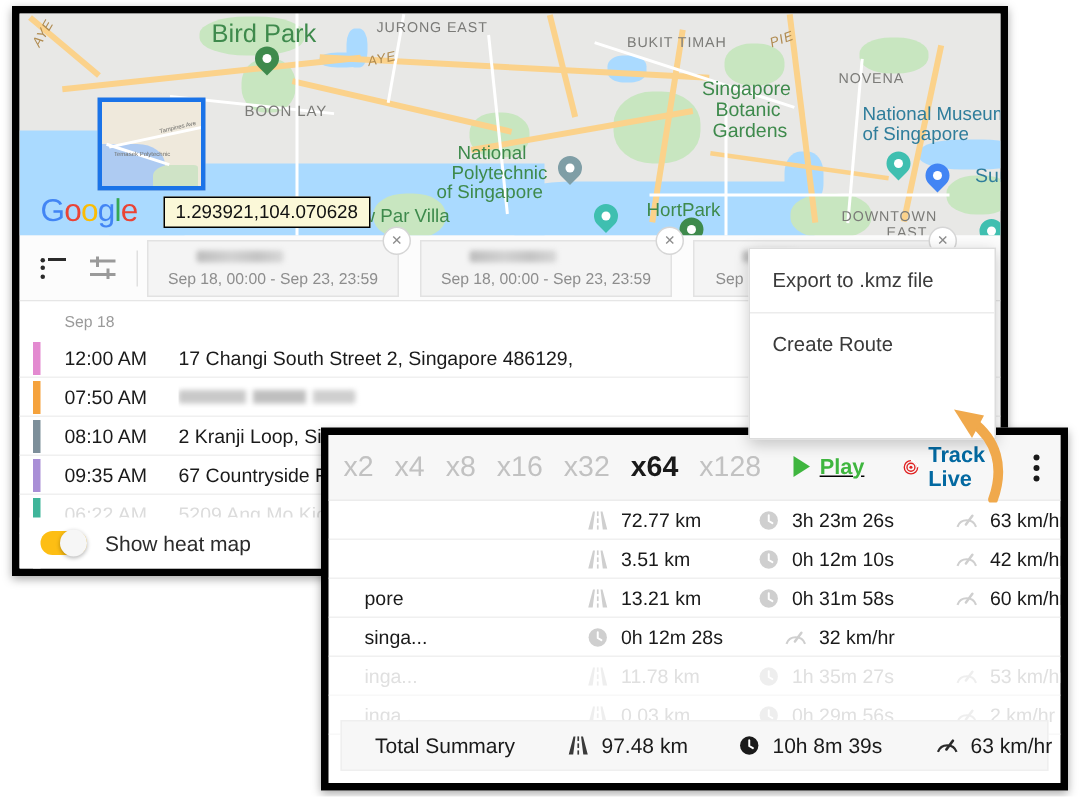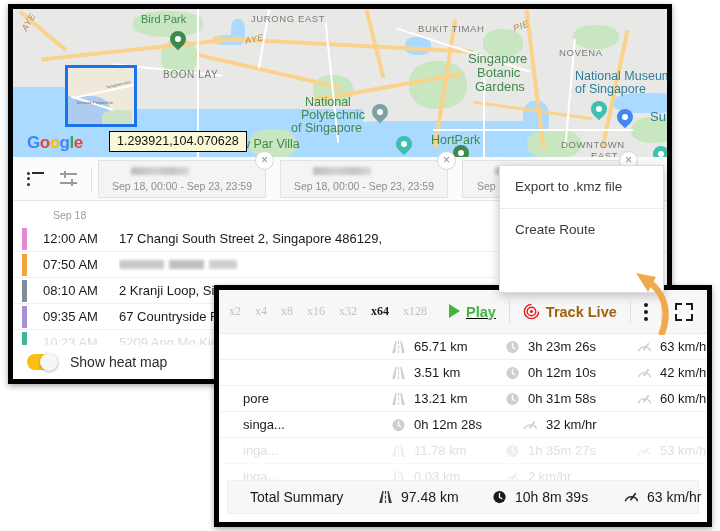--- a/index.html
+++ b/index.html
@@ -57,21 +57,21 @@
   .inset .ir { position: absolute; left: 4px; top: 22px; width: 68px; height: 1.5px;
                background: #fff; transform: rotate(-12deg); }
   .inset .ir2 { position: absolute; left: 2px; top: 34px; width: 44px; height: 1.5px;
                 background: #fff; transform: rotate(18deg); }
   .inset .ilbl { position: absolute; left: 8px; top: 32px; font-size: 4px; color: #70706d; }
   .inset .ilbl2 { position: absolute; left: 38px; top: 14px; font-size: 4px; color: #70706d;
                   transform: rotate(-13deg); }
 
   .gbrand {
     position: absolute; left: 14px; bottom: 4px;
-    font-family: "Liberation Sans", sans-serif; font-size: 17px; font-weight: 700;
+    font-family: "Liberation Sans", sans-serif; font-size: 21px; font-weight: 400;
     letter-spacing: -.5px;
   }
   .gbrand span:nth-child(1){color:#4285f4}.gbrand span:nth-child(2){color:#ea4335}
   .gbrand span:nth-child(3){color:#fbbc05}.gbrand span:nth-child(4){color:#4285f4}
   .gbrand span:nth-child(5){color:#34a853}.gbrand span:nth-child(6){color:#ea4335}
 
   .coordbox {
     position: absolute; left: 96px; bottom: 5px;
     background: #fbf8d8; border: 1.5px solid #000; color: #111;
     font-size: 12.5px; padding: 2px 7px 3px; white-space: nowrap;
@@ -111,21 +111,21 @@
     font-size: 10.5px; color: #8d8d8d;
   }
   .chip .x {
     position: absolute; right: -9px; top: -10px; width: 19px; height: 19px;
     border-radius: 50%; background: #fff; border: 1px solid #d6d6d6;
     color: #8d8d8d; font-size: 12px; line-height: 17px; text-align: center; cursor: pointer;
   }
 
   
   .triplist { position: absolute; left: 0; top: 192px; right: 0; bottom: 0; background: #fff; }
-  .daylabel { font-size: 10.5px; color: #9a9a9a; padding: 8px 0 5px 40px; }
+  .daylabel { font-size: 10.5px; color: #9a9a9a; padding: 8px 0 5px 30px; }
   .trow {
     position: relative; height: 26px; display: flex; align-items: center;
     border-bottom: 1px solid #f0f0f0; padding-left: 30px; font-size: 13px; color: #1a1a1a;
   }
   .trow .bar { position: absolute; left: 9px; top: 2px; width: 5px; height: 22px; }
   .trow .t1 { width: 76px; flex: 0 0 auto; }
   .trow .addr { flex: 1 1 auto; white-space: nowrap; overflow: hidden; }
   .trow .arrow { width: 40px; flex: 0 0 auto; color: #2b2b2b; font-size: 15px; text-align: center; }
   .trow .t2 { width: 76px; flex: 0 0 auto; }
   .trow .addrblur {
@@ -154,32 +154,32 @@
   .panelB {
     position: absolute; left: 214px; top: 285px; width: 498px; height: 242px;
     border: 5px solid #000; background: #fff; overflow: hidden;
     box-shadow: 0 2px 6px rgba(0,0,0,.35);
   }
   .pbbar {
     position: absolute; left: 0; top: 0; width: 100%; height: 44px;
     background: #f7f7f7; border-bottom: 1px solid #ececec;
     display: flex; align-items: center; padding-left: 10px;
   }
-  .spd { font-size: 12px; color: #c2c2c2; margin-right: 14px; cursor: pointer; font-family: Liberation Serif, serif; }
+  .spd { font-size: 19px; color: #c2c2c2; margin-right: 14px; cursor: pointer; }
   .spd.active { color: #1a1a1a; font-weight: bold; }
   .playbtn { display: flex; margin-left: 8px; cursor: pointer; text-decoration: underline; }
   .tri {
     width: 0; height: 0; border-left: 11px solid #3fb63f;
     border-top: 7px solid transparent; border-bottom: 7px solid transparent; margin-right: 6px;
   }
   .playtxt { color: #3fb63f; font-size: 14.5px; font-weight: bold; }
   .sep { width: 1px; height: 22px; background: #dedede; margin: 0 13px; }
   .tl { display: flex; align-items: center; cursor: pointer; }
   .tlico { width: 17px; height: 17px; margin-right: 6px; }
-  .tltxt { color: #a16207; font-size: 14.5px; font-weight: bold; }
+  .tltxt { color: #0369a1; font-size: 14.5px; font-weight: bold; }
   .dots { width: 4px; height: 18px; position: relative; cursor: pointer; }
   .dots i { position: absolute; left: 0; width: 4px; height: 4px; border-radius: 50%; background: #1a1a1a; }
   .dots i:nth-child(1){top:0}.dots i:nth-child(2){top:7px}.dots i:nth-child(3){top:14px}
   .fs { width: 18px; height: 18px; position: relative; cursor: pointer; }
   .fs i { position: absolute; width: 7px; height: 7px; border: 2px solid #1a1a1a; }
   .fs i:nth-child(1){left:0;top:0;border-right:0;border-bottom:0}
   .fs i:nth-child(2){right:0;top:0;border-left:0;border-bottom:0}
   .fs i:nth-child(3){left:0;bottom:0;border-right:0;border-top:0}
   .fs i:nth-child(4){right:0;bottom:0;border-left:0;border-top:0}
 
@@ -261,21 +261,21 @@
       <div class="rd" style="left:184px;top:0;width:2px;height:150px"></div>
       <div class="rd" style="left:250px;top:0;width:2px;height:60px;transform:rotate(10deg)"></div>
       <div class="rd" style="left:318px;top:14px;width:2px;height:120px;transform:rotate(-6deg)"></div>
       <div class="rd" style="left:380px;top:40px;width:140px;height:2px;transform:rotate(18deg)"></div>
       <div class="rd" style="left:470px;top:60px;width:2px;height:90px"></div>
       <div class="rd" style="left:556px;top:30px;width:2px;height:110px;transform:rotate(5deg)"></div>
       <div class="rd" style="left:420px;top:120px;width:200px;height:2px"></div>
       <div class="rd" style="left:100px;top:60px;width:110px;height:2px;transform:rotate(6deg)"></div>
 
       <div class="maplbl hwy" style="left:6px;top:8px;transform:rotate(-60deg)">AYE</div>
-      <div class="maplbl park" style="left:128px;top:4px;font-size:11px">Bird Park</div>
+      <div class="maplbl park" style="left:128px;top:4px;font-size:17px">Bird Park</div>
       <div class="maplbl" style="left:238px;top:4px;font-size:9.5px">JURONG EAST</div>
       <div class="maplbl" style="left:405px;top:14px;font-size:9.5px">BUKIT TIMAH</div>
       <div class="maplbl hwy" style="left:500px;top:12px;transform:rotate(-20deg)">PIE</div>
       <div class="maplbl hwy" style="left:232px;top:25px;transform:rotate(-12deg)">AYE</div>
       <div class="maplbl" style="left:546px;top:38px;font-size:9.5px">NOVENA</div>
       <div class="maplbl" style="left:150px;top:60px;font-size:10px">BOON LAY</div>
 
       <div class="maplbl park" style="left:455px;top:42px;font-size:13px">Singapore</div>
       <div class="maplbl park" style="left:464px;top:56px;font-size:13px">Botanic</div>
       <div class="maplbl park" style="left:462px;top:70px;font-size:13px">Gardens</div>
@@ -399,21 +399,21 @@
       <div class="trow">
         <div class="bar" style="background:#a98fd6"></div>
         <div class="t1">09:35 AM</div>
         <div class="addr">67 Countryside Rd, Singa...</div>
         <div class="arrow"></div>
         <div class="t2"></div>
       </div>
 
       <div class="trow faded">
         <div class="bar" style="background:#3fb59a"></div>
-        <div class="t1">10:23 AM</div>
+        <div class="t1">06:22 AM</div>
         <div class="addr">5209 Ang Mo Kio Ave</div>
         <div class="arrow"></div>
         <div class="t2"></div>
       </div>
 
       <div class="trow faded">
         <div class="bar" style="background:#eaeaea"></div>
         <div class="t1">11:59 AM</div>
         <div class="addr">5209 Ang Mo Kio Ave</div>
         <div class="arrow"></div>
@@ -476,21 +476,21 @@
 
       <div class="srow">
         <div class="tail"></div>
         <div class="cell dist">
           <svg class="mico" viewBox="0 0 16 15">
               <path d="M4.6 1 L1.2 14 H4.4 L6 1 Z M11.4 1 L14.8 14 H11.6 L10 1 Z" fill="#cfcfcf"></path>
               <rect x="7.4" y="1" width="1.2" height="3.3" fill="#cfcfcf"></rect>
               <rect x="7.4" y="6" width="1.2" height="3.3" fill="#cfcfcf"></rect>
               <rect x="7.4" y="11" width="1.2" height="3" fill="#cfcfcf"></rect>
             </svg>
-          <span>65.71 km</span>
+          <span>72.77 km</span>
         </div>
         <div class="cell dur">
           <svg class="mico" viewBox="0 0 16 16">
               <circle cx="8" cy="8" r="7" fill="#cfcfcf"></circle>
               <path d="M8 4 V8.4 L10.8 10" stroke="#ffffff" stroke-width="1.5" fill="none" stroke-linecap="round"></path>
             </svg>
           <span>3h 23m 26s</span>
         </div>
         <div class="cell spdc">
           <svg class="mico" viewBox="0 0 16 14">
@@ -603,20 +603,27 @@
       <div class="srow faded">
         <div class="tail">inga...</div>
         <div class="cell dist">
           <svg class="mico" viewBox="0 0 16 15">
               <path d="M4.6 1 L1.2 14 H4.4 L6 1 Z M11.4 1 L14.8 14 H11.6 L10 1 Z" fill="#cfcfcf"></path>
               <rect x="7.4" y="1" width="1.2" height="3.3" fill="#cfcfcf"></rect>
               <rect x="7.4" y="6" width="1.2" height="3.3" fill="#cfcfcf"></rect>
               <rect x="7.4" y="11" width="1.2" height="3" fill="#cfcfcf"></rect>
             </svg>
           <span>0.03 km</span>
+        </div>
+        <div class="cell dur">
+          <svg class="mico" viewBox="0 0 16 16">
+              <circle cx="8" cy="8" r="7" fill="#cfcfcf"></circle>
+              <path d="M8 4 V8.4 L10.8 10" stroke="#ffffff" stroke-width="1.5" fill="none" stroke-linecap="round"></path>
+            </svg>
+          <span>0h 29m 56s</span>
         </div>
         <div class="cell spdc">
           <svg class="mico" viewBox="0 0 16 14">
               <path d="M1.4 11.5 A7 7 0 0 1 14.6 11.5" fill="none" stroke="#cfcfcf" stroke-width="1.5"></path>
               <path d="M12 3.6 L7.4 9.8" stroke="#cfcfcf" stroke-width="1.8" stroke-linecap="round"></path>
             </svg>
           <span>2 km/hr</span>
         </div>
       </div>
     </div>

